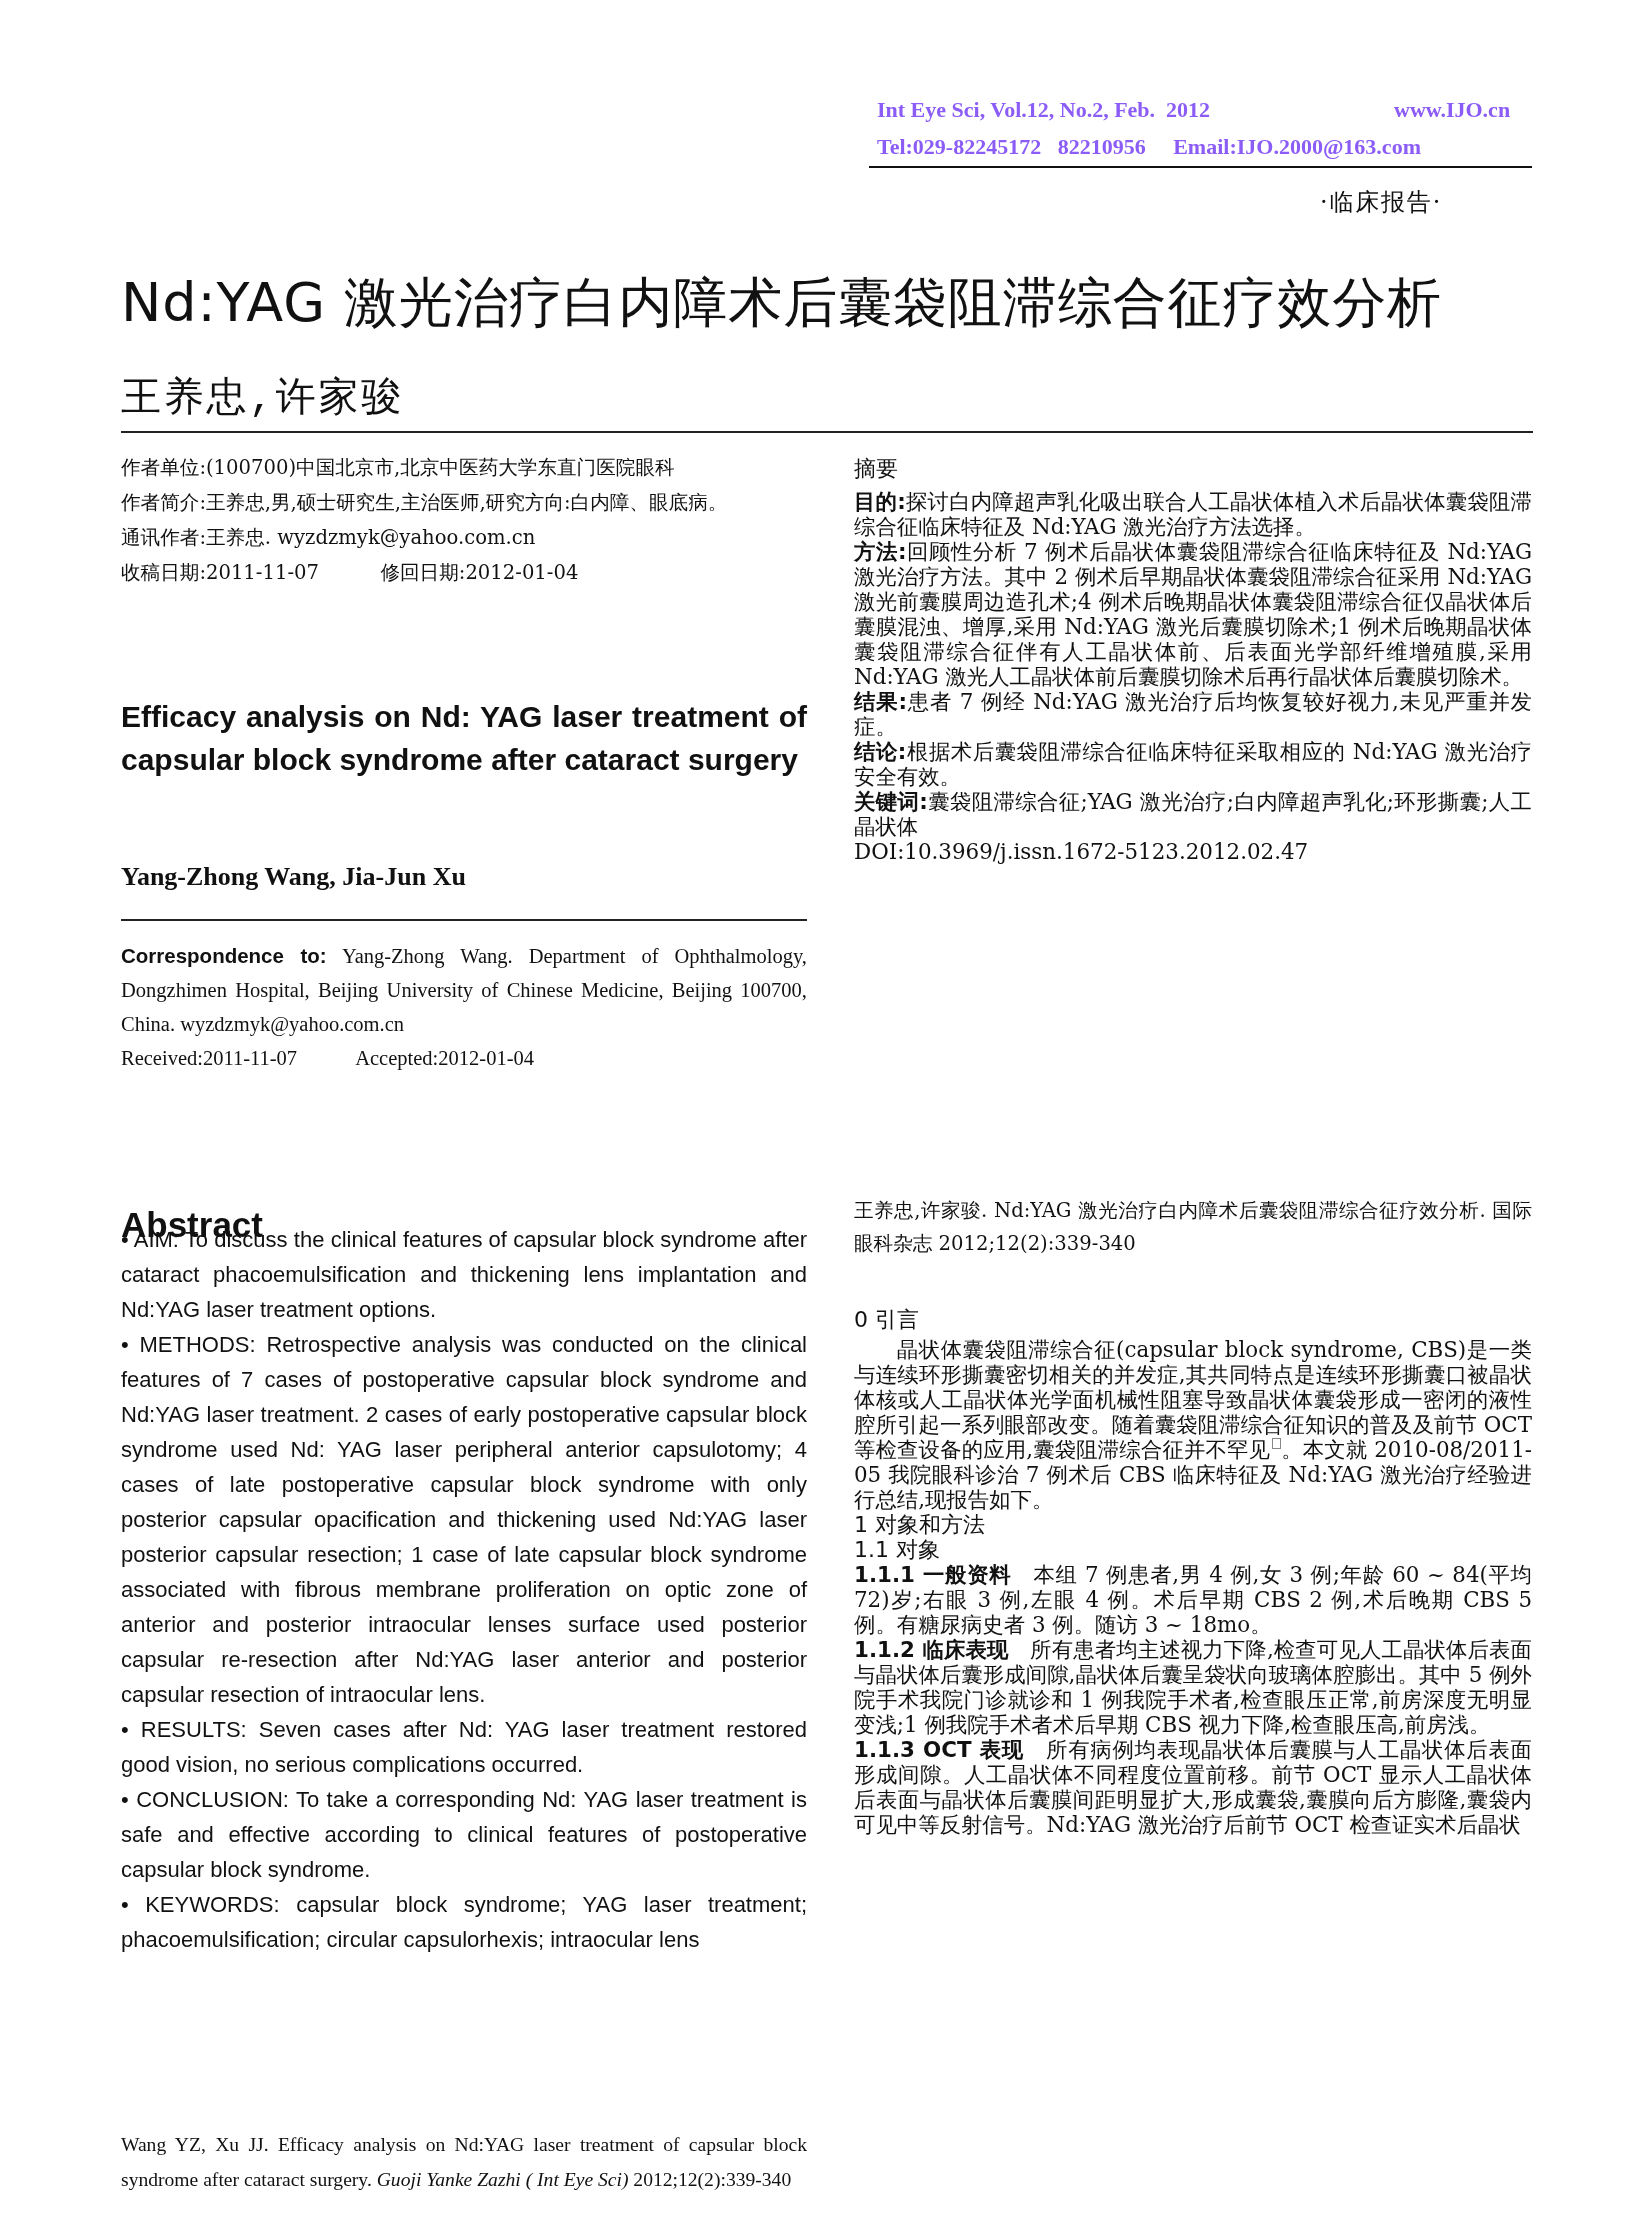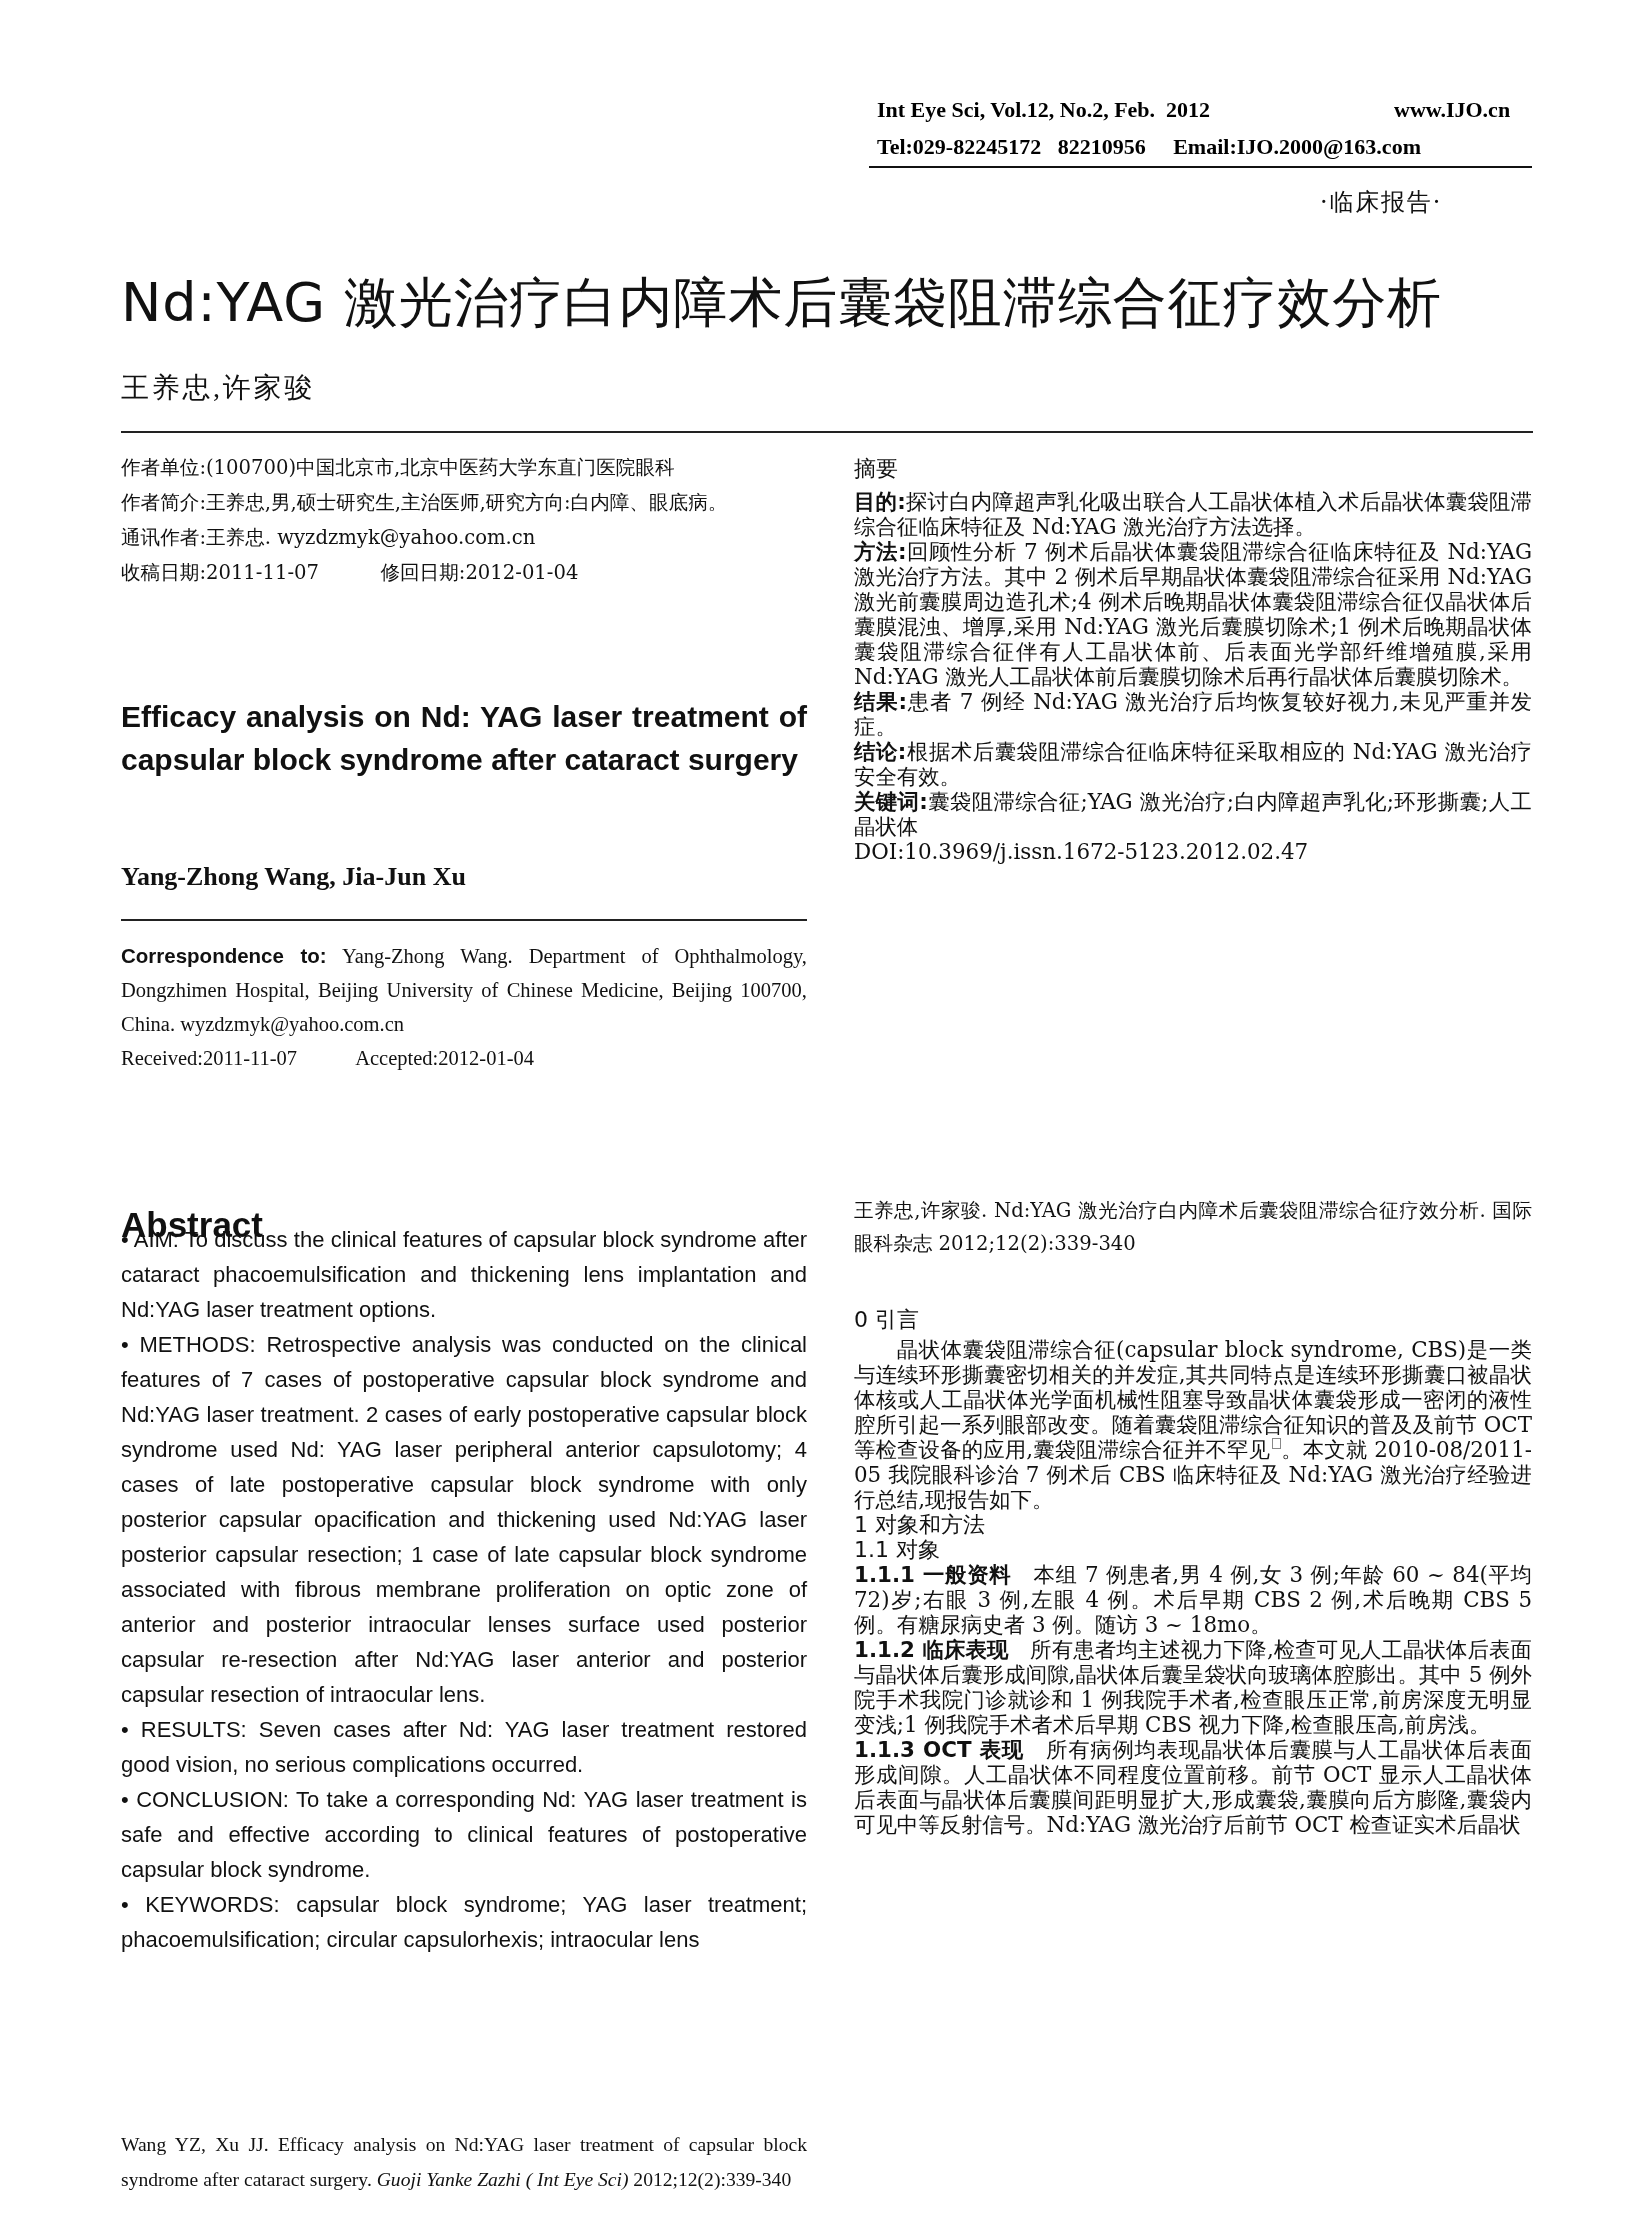--- a/index.html
+++ b/index.html
@@ -1,26 +1,26 @@
 <!DOCTYPE html>
 <html style="font-size:7.1px"><head>
 <meta charset="utf-8">
 <style>
   html, body { margin: 0; padding: 0; background: #ffffff; }
   body { width: 1649px; height: 2334px; position: relative; overflow: hidden; color: #111; font-family: "DejaVu Serif", serif; }
   .abs { position: absolute; }
 
   
-  .hdr { font-family: "Liberation Serif", serif; font-weight: bold; font-size: 22px; color: #000000; white-space: pre; }
+  .hdr { font-family: "Liberation Serif", serif; font-weight: bold; font-size: 22px; color: #8b5cf6; white-space: pre; }
   .hdr-rule { position: absolute; left: 869px; top: 166px; width: 663px; height: 2.2px; background: #111; }
   .section-tag { font-family: "DejaVu Serif", serif; font-size: 24px; letter-spacing: 1.8px; }
 
   
   .cn-title { left: 121px; top: 267px; font-family: "DejaVu Sans", sans-serif; font-size: 54px; letter-spacing: 0.9px; white-space: nowrap; }
-  .cn-authors { left: 121px; top: 369px; font-family: Liberation Serif, serif; font-size: 28px; letter-spacing: 2.7px; }
+  .cn-authors { left: 121px; top: 369px; font-family: Liberation Mono, monospace; font-size: 40px; letter-spacing: 2.7px; }
   .top-rule { position: absolute; left: 121px; top: 431px; width: 1412px; height: 2.2px; background: #222; }
 
   
   .lcol { position: absolute; left: 121px; width: 686px; }
   .affil { font-family: "DejaVu Serif", serif; font-size: 19.6px; line-height: 35px; text-align: justify; }
   .en-title { font-family: "Liberation Sans", sans-serif; font-weight: bold; font-size: 30px; line-height: 43px; text-align: justify; text-align-last: left; }
   .en-authors { font-family: "Liberation Serif", serif; font-weight: bold; font-size: 26px; }
   .mid-rule { position: absolute; left: 121px; top: 919px; width: 686px; height: 2.2px; background: #222; }
   .dept { font-family: "Liberation Serif", serif; font-size: 20.5px; line-height: 34px; text-align: justify; }
   .dept b { font-family: "Liberation Sans", sans-serif; }

